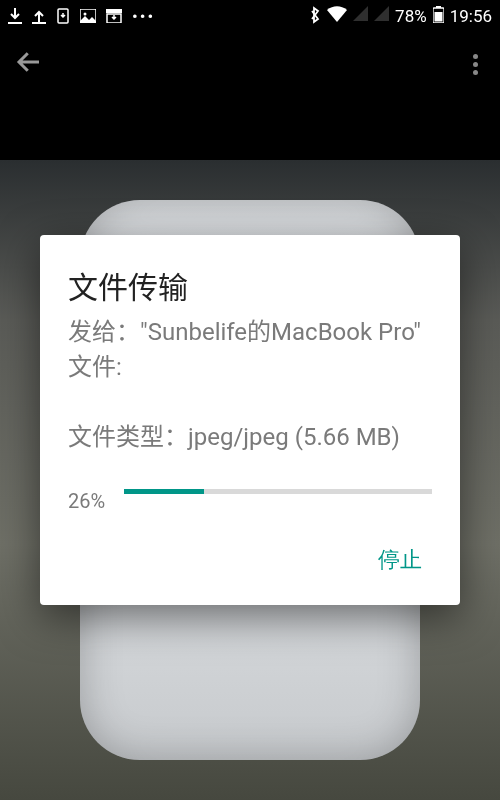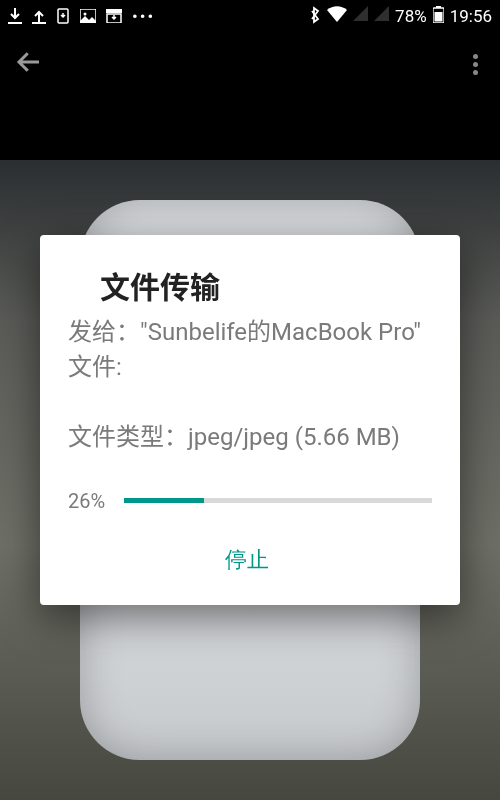--- a/index.html
+++ b/index.html
@@ -60,34 +60,33 @@
     width: 420px;
     background: #fff;
     border-radius: 4px;
     box-shadow: 0 12px 40px rgba(0,0,0,0.5);
     padding: 28px 28px 16px 28px;
     margin-top: 40px;
   }
   .dialog-title {
     font-size: 30px;
     color: #222;
-    font-weight: 700;
+    font-weight: 400;
     margin-bottom: 8px;
-    margin-left: 32px;
   }
   .dialog-body {
     font-size: 24px;
     line-height: 1.45;
     color: #7a7a7a;
     word-break: break-all;
   }
   .progress-wrap {
     margin-top: 34px;
     display:flex;
-    align-items:center;
+    align-items:flex-start;
     gap:10px;
   }
   .progress-percent {
     font-size: 20px;
     color: #7a7a7a;
     width: 46px;
   }
   .progress-col { flex:1; }
   .progress-label {
     text-align:center;
@@ -100,21 +99,21 @@
     background: #d9d9d9;
     position: relative;
   }
   .progress-fill {
     position:absolute; left:0; top:0; bottom:0;
     background: #009688;
   }
   .dialog-actions {
     margin-top: 26px;
     display:flex;
-    justify-content:center;
+    justify-content:flex-end;
     gap: 24px;
     padding-right: 6px;
     padding-bottom: 8px;
   }
   .dlg-btn {
     background:none; border:none;
     color: #009688;
     font-size: 22px;
     font-weight: 500;
     cursor: pointer;

